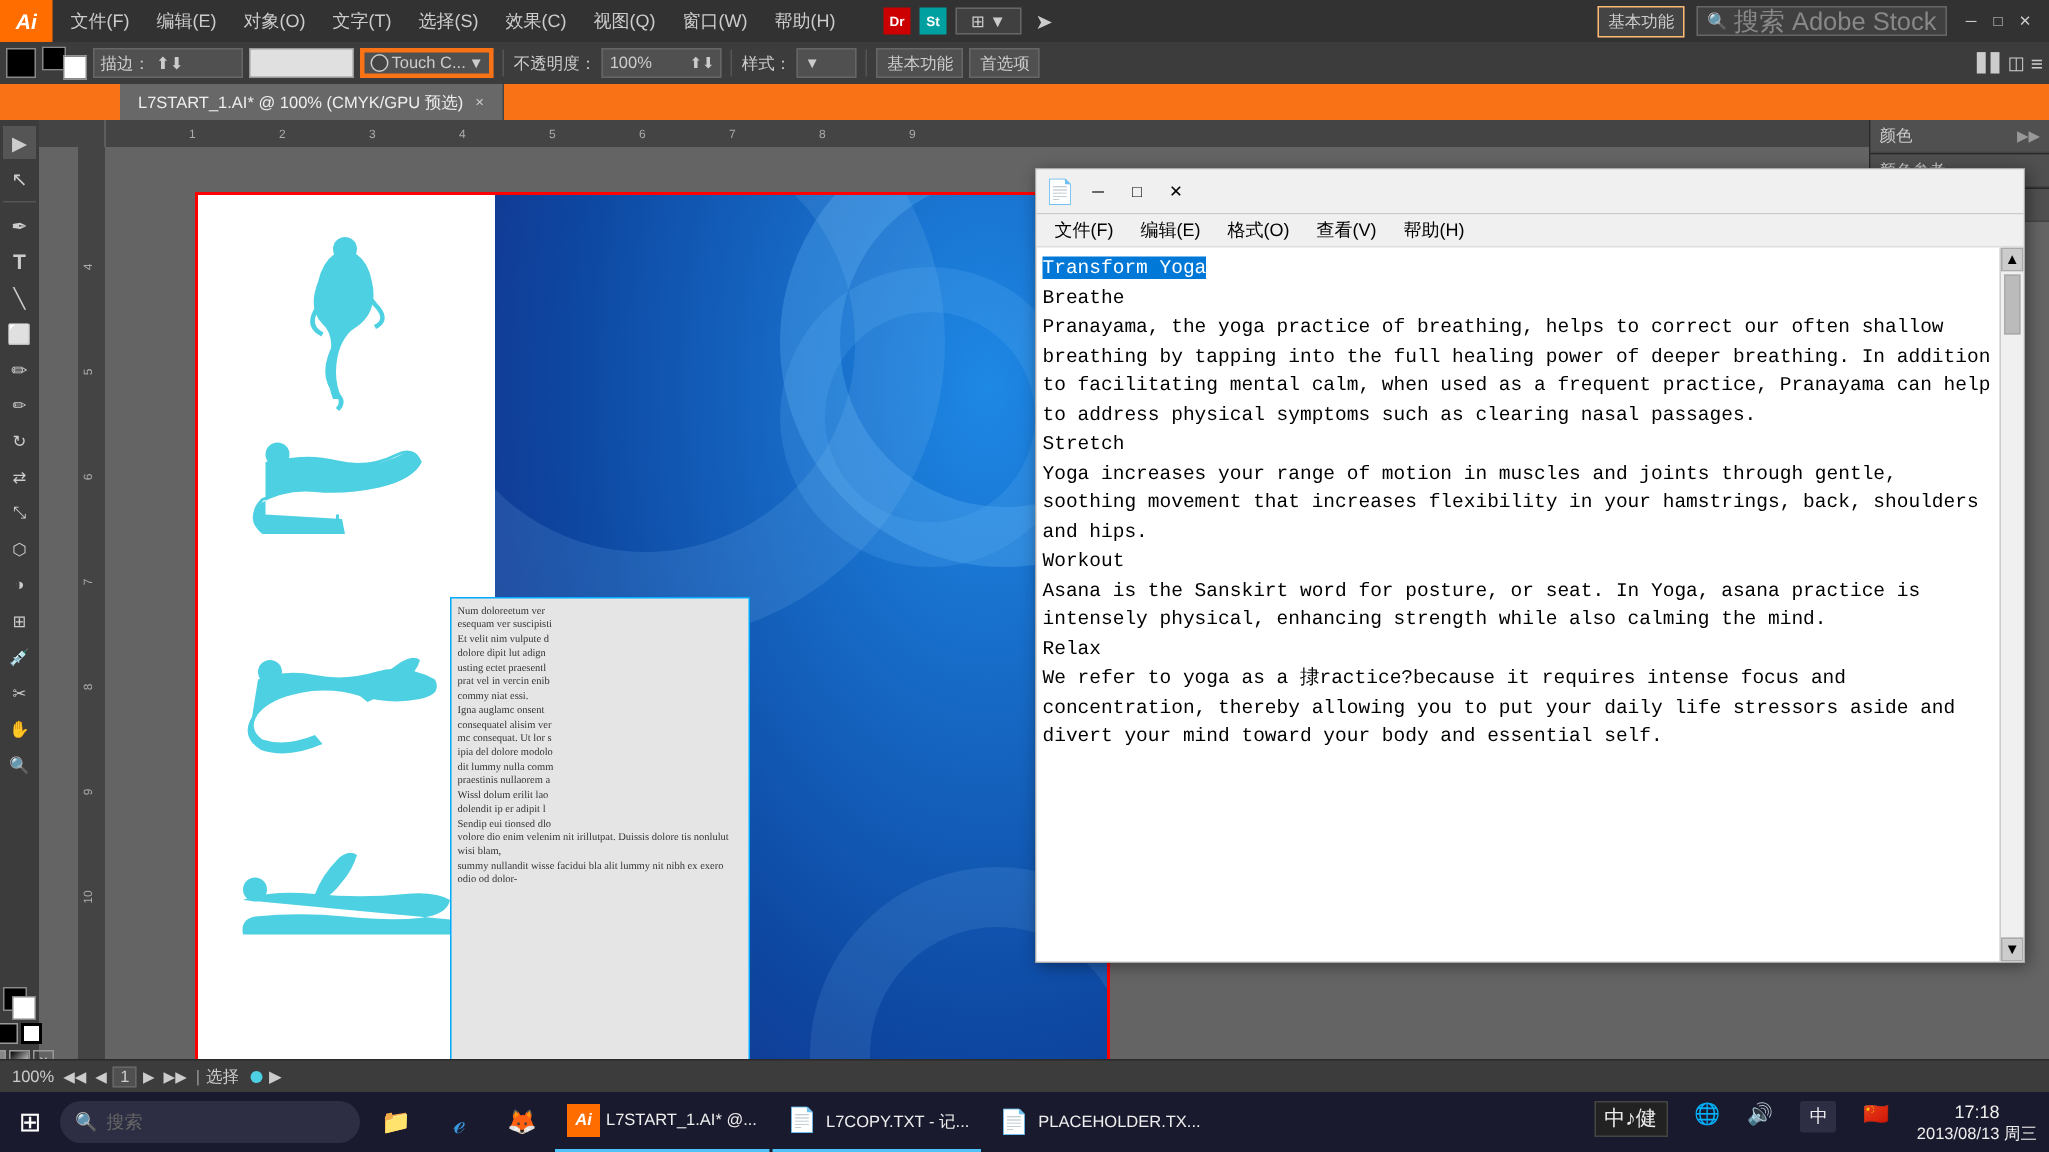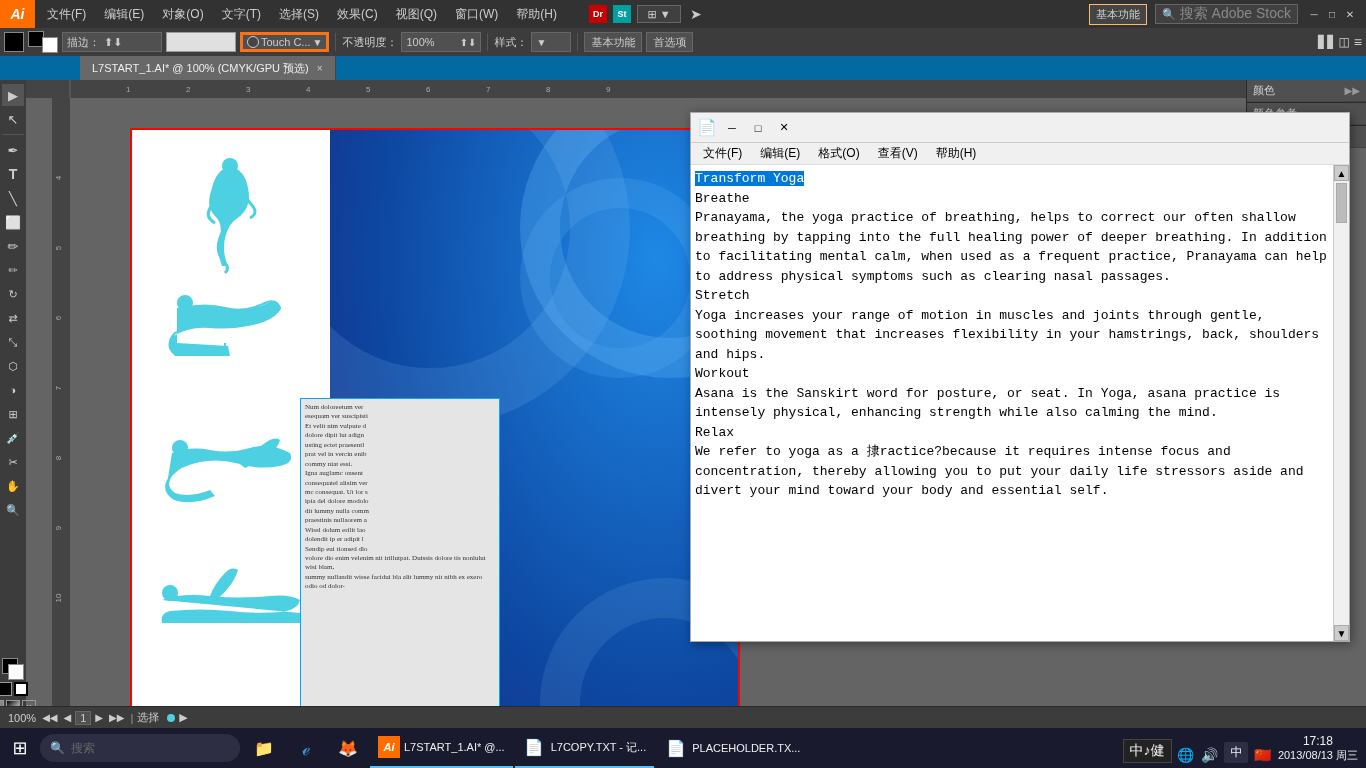--- a/index.html
+++ b/index.html
@@ -37,21 +37,21 @@
     .toolbar-swatch {
       width: 20px; height: 20px; background: black; border: 1px solid #888; cursor: pointer;
     }
     .toolbar-divider { width: 1px; height: 18px; background: #555; margin: 0 2px; }
     .toolbar-btn {
       background: #505050; border: 1px solid #666; color: #ccc; font-size: 11px; padding: 1px 6px; height: 20px; cursor: pointer; white-space: nowrap;
     }
 
     
     .ai-tabbar {
-      width: 100%; height: 24px; background: #0369a1; display: flex; align-items: center;
+      width: 100%; height: 24px; background: #f97316; display: flex; align-items: center;
       position: absolute; top: 56px; left: 0; z-index: 100; padding-left: 80px;
     }
     .ai-tab {
       height: 100%; padding: 0 12px; background: #686868; border-right: 1px solid #444;
       display: flex; align-items: center; color: #eee; font-size: 11px; cursor: pointer;
     }
     .ai-tab-close { margin-left: 8px; font-size: 10px; color: #ccc; }
 
     
     .ai-tools {
@@ -188,21 +188,21 @@
     .taskbar-item {
       height: 40px; min-width: 40px; display: flex; align-items: center; justify-content: center;
       cursor: pointer; position: relative; padding: 0 8px;
     }
     .taskbar-item.active { border-bottom: 2px solid #4fc3f7; }
     .taskbar-item-icon {
       width: 24px; height: 24px; display: flex; align-items: center; justify-content: center; font-size: 16px;
     }
     .taskbar-item-label { color: #eee; font-size: 11px; max-width: 120px; overflow: hidden; text-overflow: ellipsis; white-space: nowrap; margin-left: 4px; }
     .taskbar-right {
-      margin-left: auto; display: flex; align-items: flex-end; padding-right: 8px; gap: 6px;
+      margin-left: auto; display: flex; align-items: flex-start; padding-right: 8px; gap: 18px;
     }
     .tray-icon { color: #ccc; font-size: 14px; cursor: pointer; }
     .taskbar-clock { text-align: center; color: #eee; font-size: 11px; cursor: pointer; }
     .taskbar-time { font-size: 12px; }
     .taskbar-date { font-size: 11px; }
     .lang-indicator {
       background: #2d2d44; color: #eee; font-size: 12px; padding: 2px 6px; border-radius: 2px;
     }
     .swatch-fg { width: 16px; height: 16px; background: black; border: 1px solid #888; position: relative; }
     .swatch-bg { width: 16px; height: 16px; background: white; border: 1px solid #888; position: absolute; top: 6px; left: 6px; }
@@ -232,21 +232,21 @@
   <div style="display:flex;align-items:center;gap:6px;margin-left:24px;">
     <div style="width:18px;height:18px;background:#c00;color:white;font-size:9px;display:flex;align-items:center;justify-content:center;font-weight:bold;">Dr</div>
     <div style="width:18px;height:18px;background:#00a0a0;color:white;font-size:9px;display:flex;align-items:center;justify-content:center;font-weight:bold;">St</div>
     <div style="width:44px;height:18px;background:#404040;border:1px solid #666;display:flex;align-items:center;justify-content:center;color:#ccc;font-size:11px;gap:2px;">⊞ ▼</div>
     <div style="width:18px;height:18px;display:flex;align-items:center;justify-content:center;color:#ccc;font-size:14px;">➤</div>
   </div>
   <div class="ai-right-controls">
     <button class="ai-right-btn">基本功能</button>
     <div style="display:flex;align-items:center;background:#404040;border:1px solid #666;height:20px;padding:0 6px;gap:4px;">
       <span style="color:#999;font-size:11px;">🔍</span>
-      <span style="color:#888;font-size:14px;">搜索 Adobe Stock</span>
+      <span style="color:#888;font-size:17px;">搜索 Adobe Stock</span>
     </div>
     <div class="win-controls">
       <div class="win-btn">─</div>
       <div class="win-btn">□</div>
       <div class="win-btn win-close">✕</div>
     </div>
   </div>
 </div>
 
 <div class="ai-toolbar">

